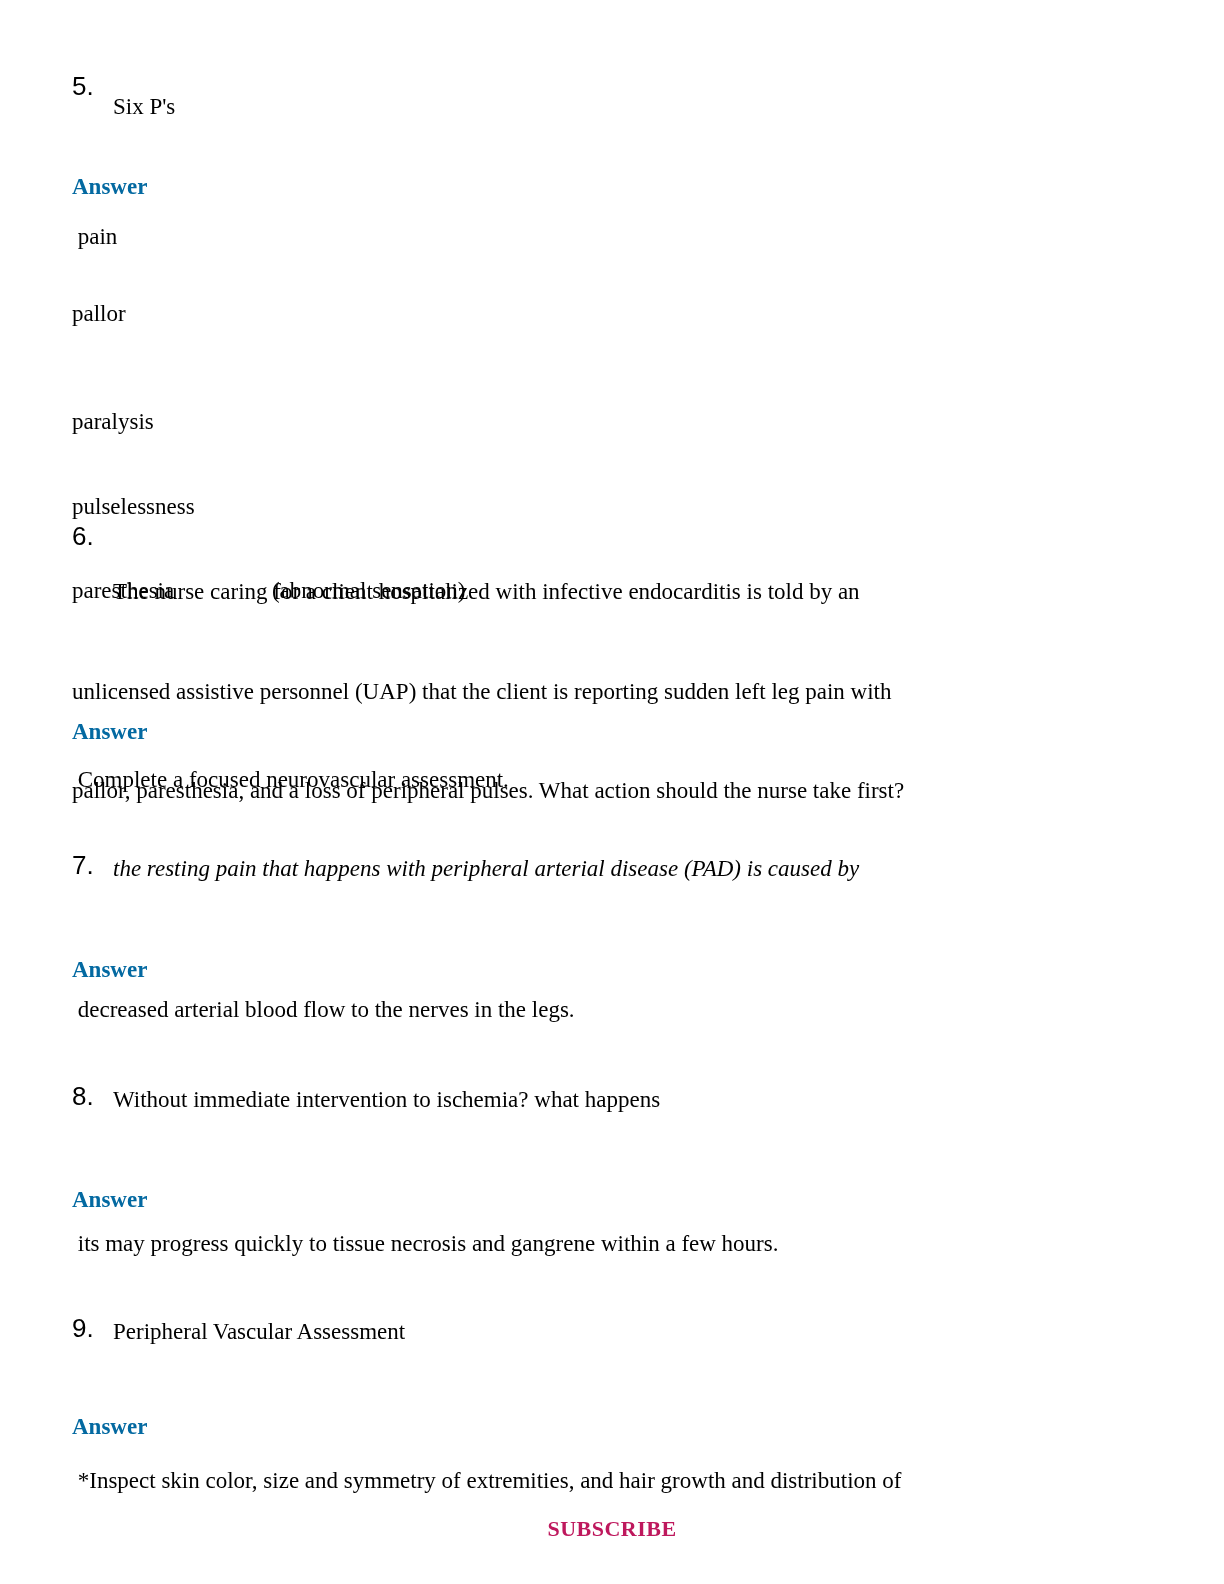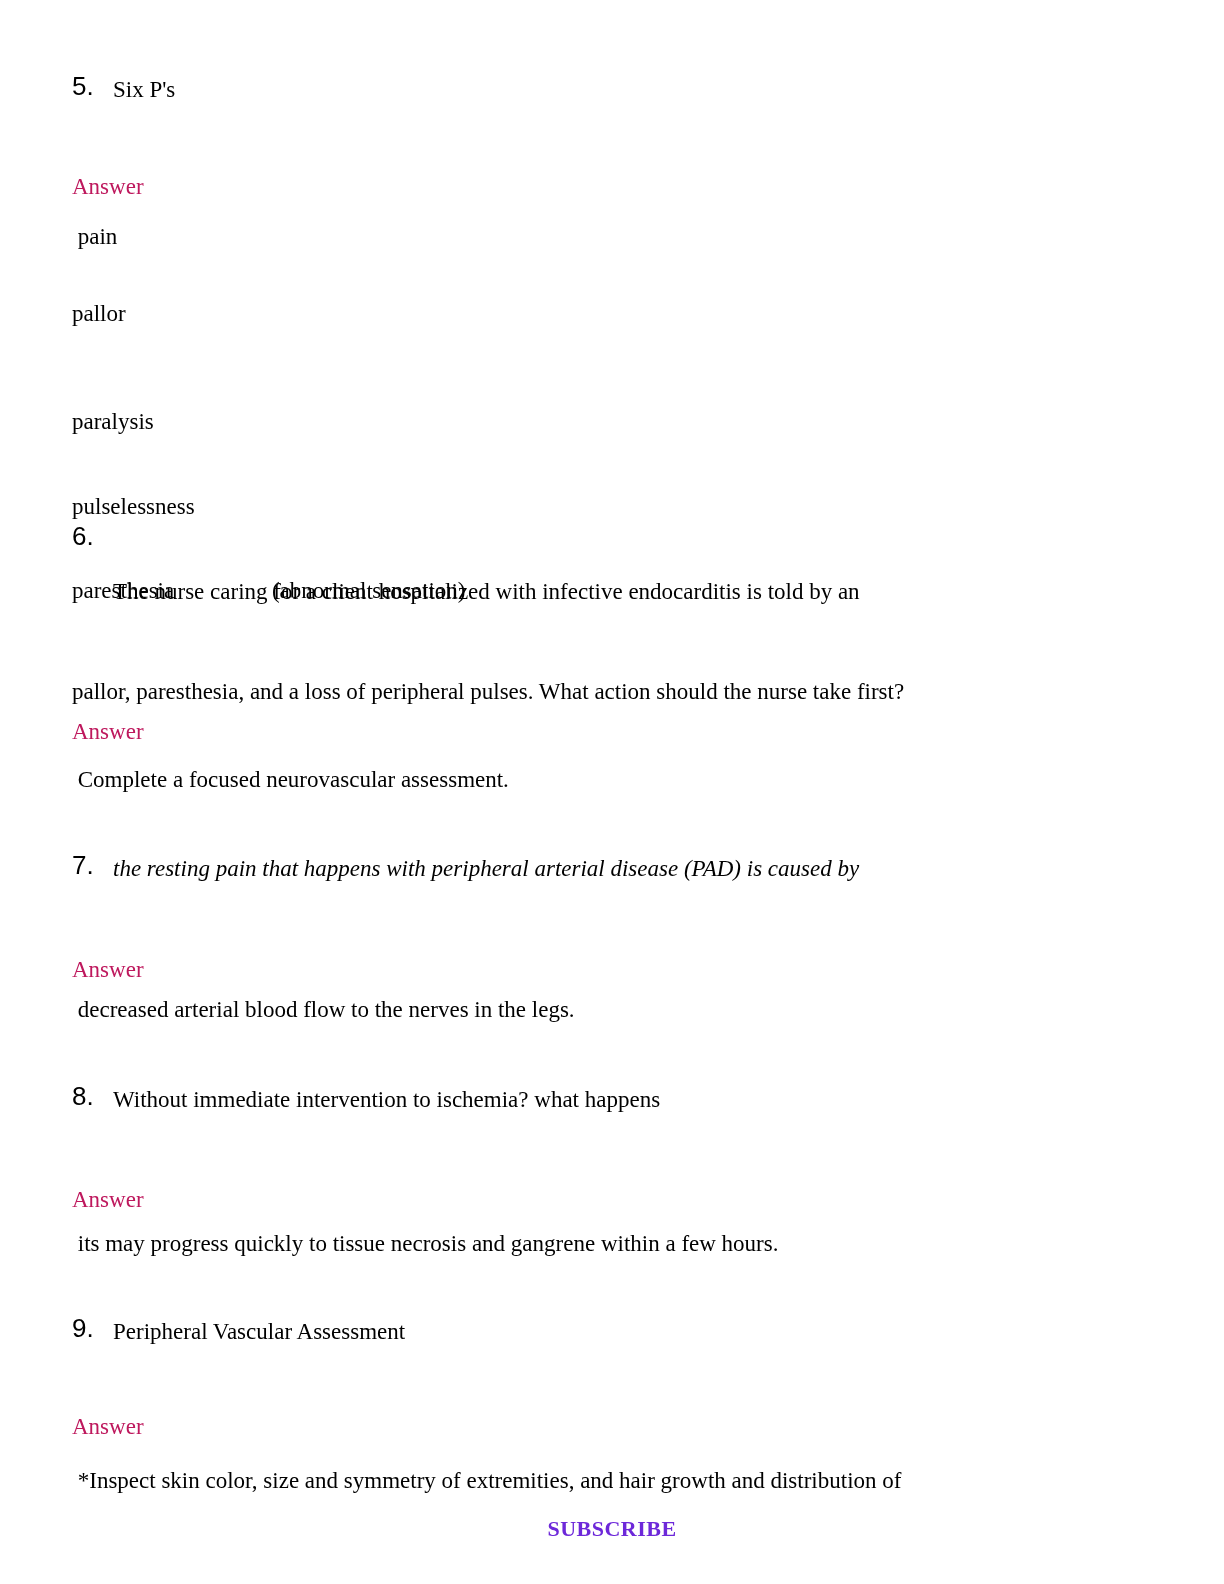--- a/index.html
+++ b/index.html
@@ -17,39 +17,39 @@
   .line{line-height:26px;}
   .num{
     font-family:"Liberation Sans","DejaVu Sans",sans-serif;
     font-size:26px;
     line-height:1;
   }
   .qlines div{line-height:47.5px;white-space:pre;}
   .q-indent{padding-left:41px;}
   .slines div{line-height:32.5px;white-space:pre;}
   .answer-label{
-    color:#be185d;
-    font-weight:normal;
+    color:#0369a1;
+    font-weight:bold;
     line-height:26px;
   }
   .subscribe{
     position:absolute;
     left:0;right:0;
     top:1516px;
     text-align:center;
-    color:#6d28d9;
+    color:#be185d;
     font-weight:bold;
     font-size:22px;
     letter-spacing:0.5px;
     font-family:"Liberation Serif","DejaVu Serif",serif;
   }
   .subscribe span{cursor:pointer;}
   
   #q5-num{left:72px;top:73px;}
-  #q5-line{left:113px;top:77px;}
+  #q5-line{left:113px;top:94px;}
   #a5-label{left:72px;top:174px;}
   #a5-s0{left:72px;top:224px;}
   #a5-s1{left:72px;top:269px;margin-top:32px;}
   #a5-group{left:72px;top:354px;}
   #q6-num{left:72px;top:523px;}
   #q6-lines{left:72px;top:516px;}
   #a6-label{left:72px;top:719px;}
   #a6-s0{left:72px;top:767px;}
   #q7-num{left:72px;top:852px;}
   #q7-line{left:113px;top:856px;font-style:italic;}
@@ -78,20 +78,21 @@
 
   <div class="abs slines" id="a5-group">
     <div>paralysis</div>
     <div>pulselessness</div>
     <div>paresthesia                 (abnormal sensation)</div>
   </div>
 
   <div class="abs num" id="q6-num">6.</div>
   <div class="abs qlines" id="q6-lines">
     <div class="q-indent">The nurse caring for a client hospitalized with infective endocarditis is told by an</div>
+    <div>unlicensed assistive personnel (UAP) that the client is reporting sudden left leg pain with</div>
     <div>pallor, paresthesia, and a loss of peripheral pulses. What action should the nurse take first?</div>
   </div>
 
   <div class="abs answer-label" id="a6-label">Answer</div>
   <div class="abs line" id="a6-s0"> Complete a focused neurovascular assessment.</div>
 
   <div class="abs num" id="q7-num">7.</div>
   <div class="abs line" id="q7-line">the resting pain that happens with peripheral arterial disease (PAD) is caused by</div>
 
   <div class="abs answer-label" id="a7-label">Answer</div>

